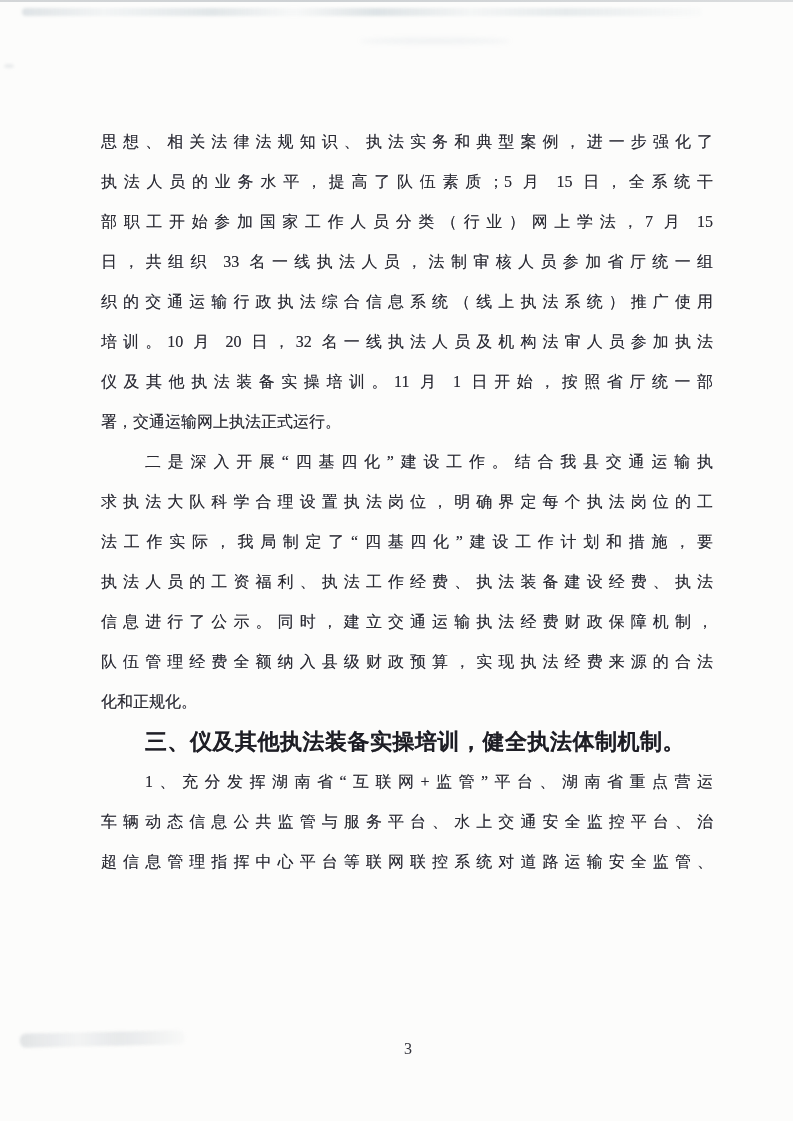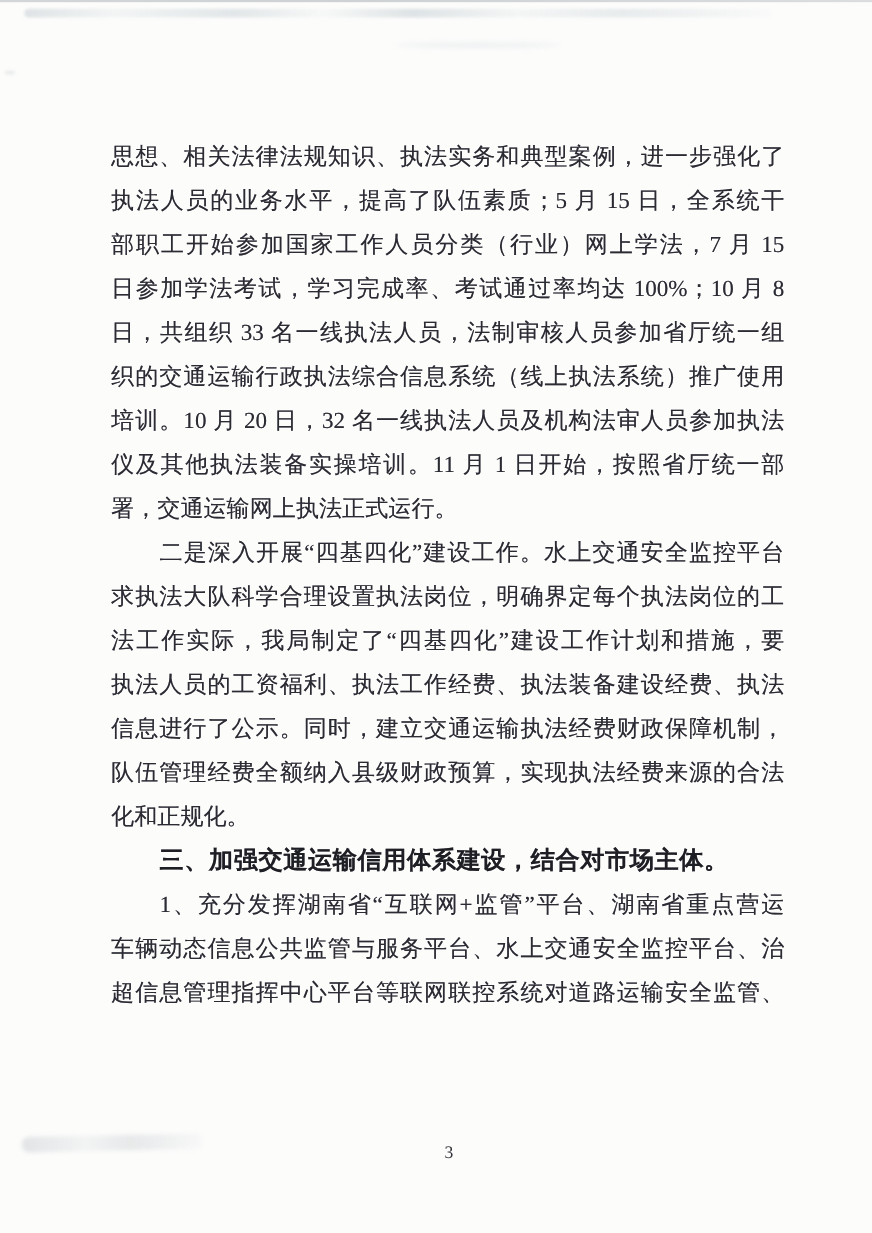--- a/index.html
+++ b/index.html
@@ -41,21 +41,21 @@
     top: 64px; left: 4px; width: 10px; height: 4px;
     background: rgba(150,160,170,0.18); filter: blur(1.5px); border-radius: 50%;
   }
 
   
   .text-block {
     position: absolute; left: 101px; top: 122px; width: 612px;
   }
   .line {
     height: 40px; line-height: 40px;
-    font-size: 21px; color: #2b2b33;
+    font-size: 16px; color: #2b2b33;
     text-align: justify; text-align-last: justify;
     overflow: hidden; white-space: normal;
     text-shadow: 0 0 0.6px rgba(50,50,70,0.55);
   }
   .line.indent { padding-left: 44px; }
   .line.short { text-align-last: left; }
   .para.heading .line {
     font-family: "Liberation Sans", "DejaVu Sans", sans-serif;
     font-weight: 700; font-size: 22px; color: #1e1e25;
     letter-spacing: 0.5px;
@@ -76,38 +76,37 @@
   <div class="smudge smudge-top"></div>
   <div class="smudge smudge-top2"></div>
   <div class="smudge smudge-bottom"></div>
   <div class="smudge smudge-left-dot"></div>
 
   <div class="text-block" id="text-block">
       <div class="para body">
         <div class="line">思想、相关法律法规知识、执法实务和典型案例，进一步强化了</div>
         <div class="line">执法人员的业务水平，提高了队伍素质；5 月 15 日，全系统干</div>
         <div class="line">部职工开始参加国家工作人员分类（行业）网上学法，7 月 15</div>
-        <div class="line">日参加学法考试，学习完成率、考试通过率均达 100%；10 月 8</div>
         <div class="line">日，共组织 33 名一线执法人员，法制审核人员参加省厅统一组</div>
         <div class="line">织的交通运输行政执法综合信息系统（线上执法系统）推广使用</div>
         <div class="line">培训。10 月 20 日，32 名一线执法人员及机构法审人员参加执法</div>
         <div class="line">仪及其他执法装备实操培训。11 月 1 日开始，按照省厅统一部</div>
         <div class="line short">署，交通运输网上执法正式运行。</div>
       </div>
       <div class="para body">
-        <div class="line indent">二是深入开展“四基四化”建设工作。水上交通安全监控平台</div>
+        <div class="line indent">二是深入开展“四基四化”建设工作。结合我县交通运输执</div>
         <div class="line">求执法大队科学合理设置执法岗位，明确界定每个执法岗位的工</div>
         <div class="line">法工作实际，我局制定了“四基四化”建设工作计划和措施，要</div>
         <div class="line">执法人员的工资福利、执法工作经费、执法装备建设经费、执法</div>
         <div class="line">信息进行了公示。同时，建立交通运输执法经费财政保障机制，</div>
         <div class="line">队伍管理经费全额纳入县级财政预算，实现执法经费来源的合法</div>
         <div class="line short">化和正规化。</div>
       </div>
       <div class="para heading">
-        <div class="line indent short">三、加强交通运输信用体系建设，结合对市场主体。</div>
+        <div class="line indent short">三、仪及其他执法装备实操培训，健全执法体制机制。</div>
       </div>
       <div class="para body">
         <div class="line indent">1、充分发挥湖南省“互联网+监管”平台、湖南省重点营运</div>
         <div class="line">车辆动态信息公共监管与服务平台、水上交通安全监控平台、治</div>
         <div class="line">超信息管理指挥中心平台等联网联控系统对道路运输安全监管、</div>
       </div>
     </div>
 
   <div class="page-number">3</div>
 </div>

